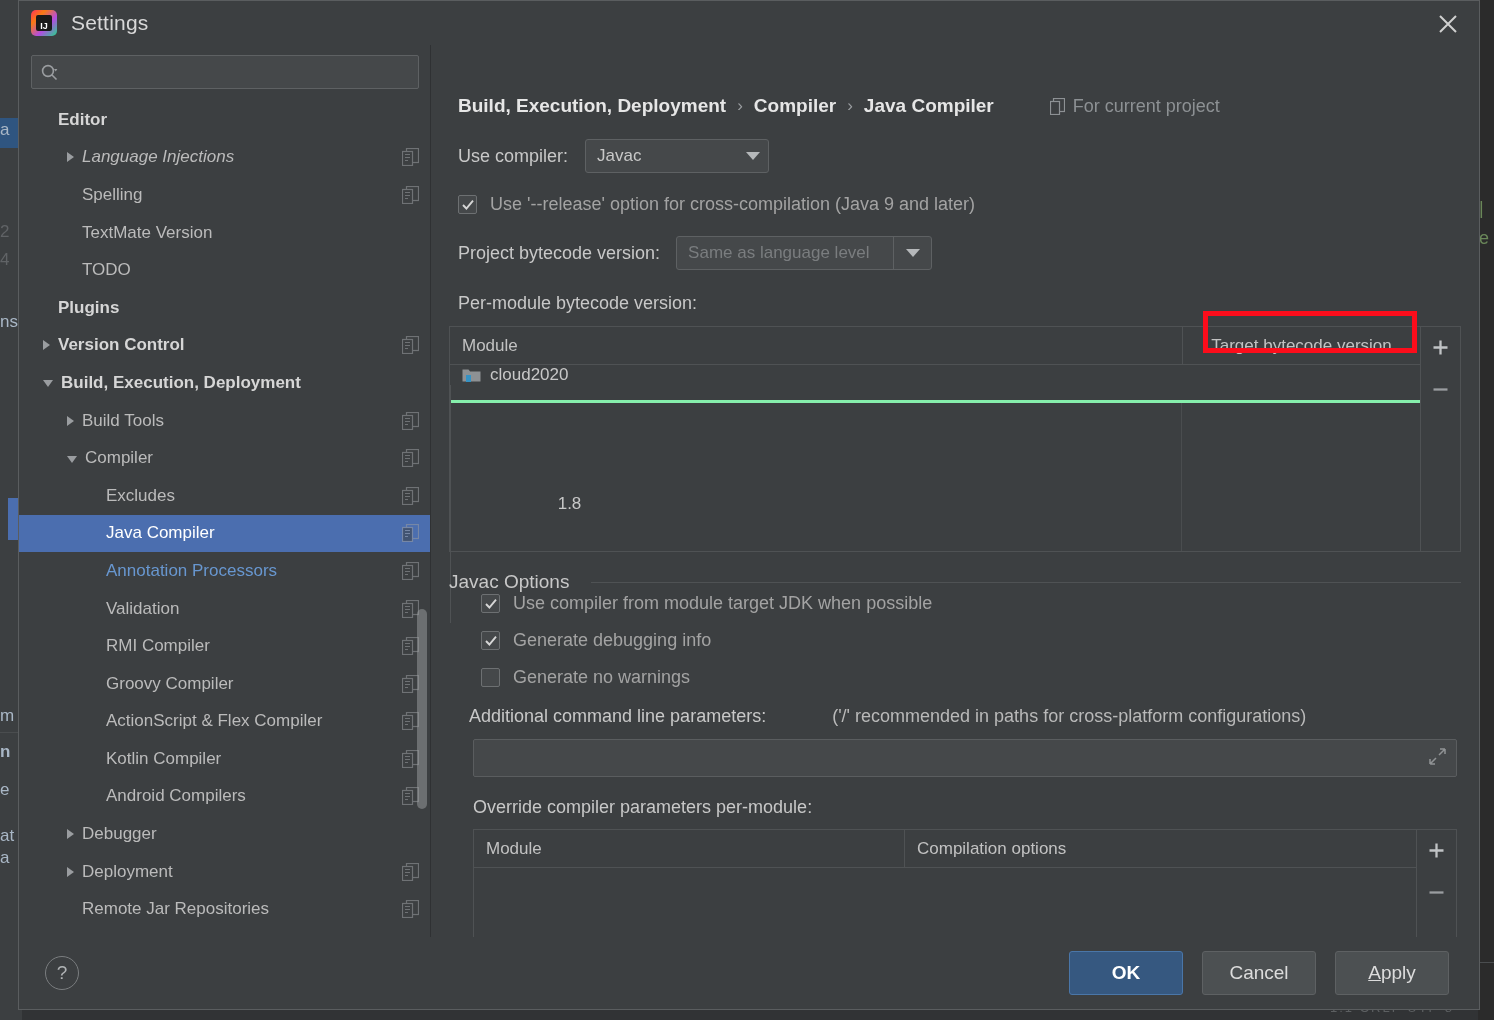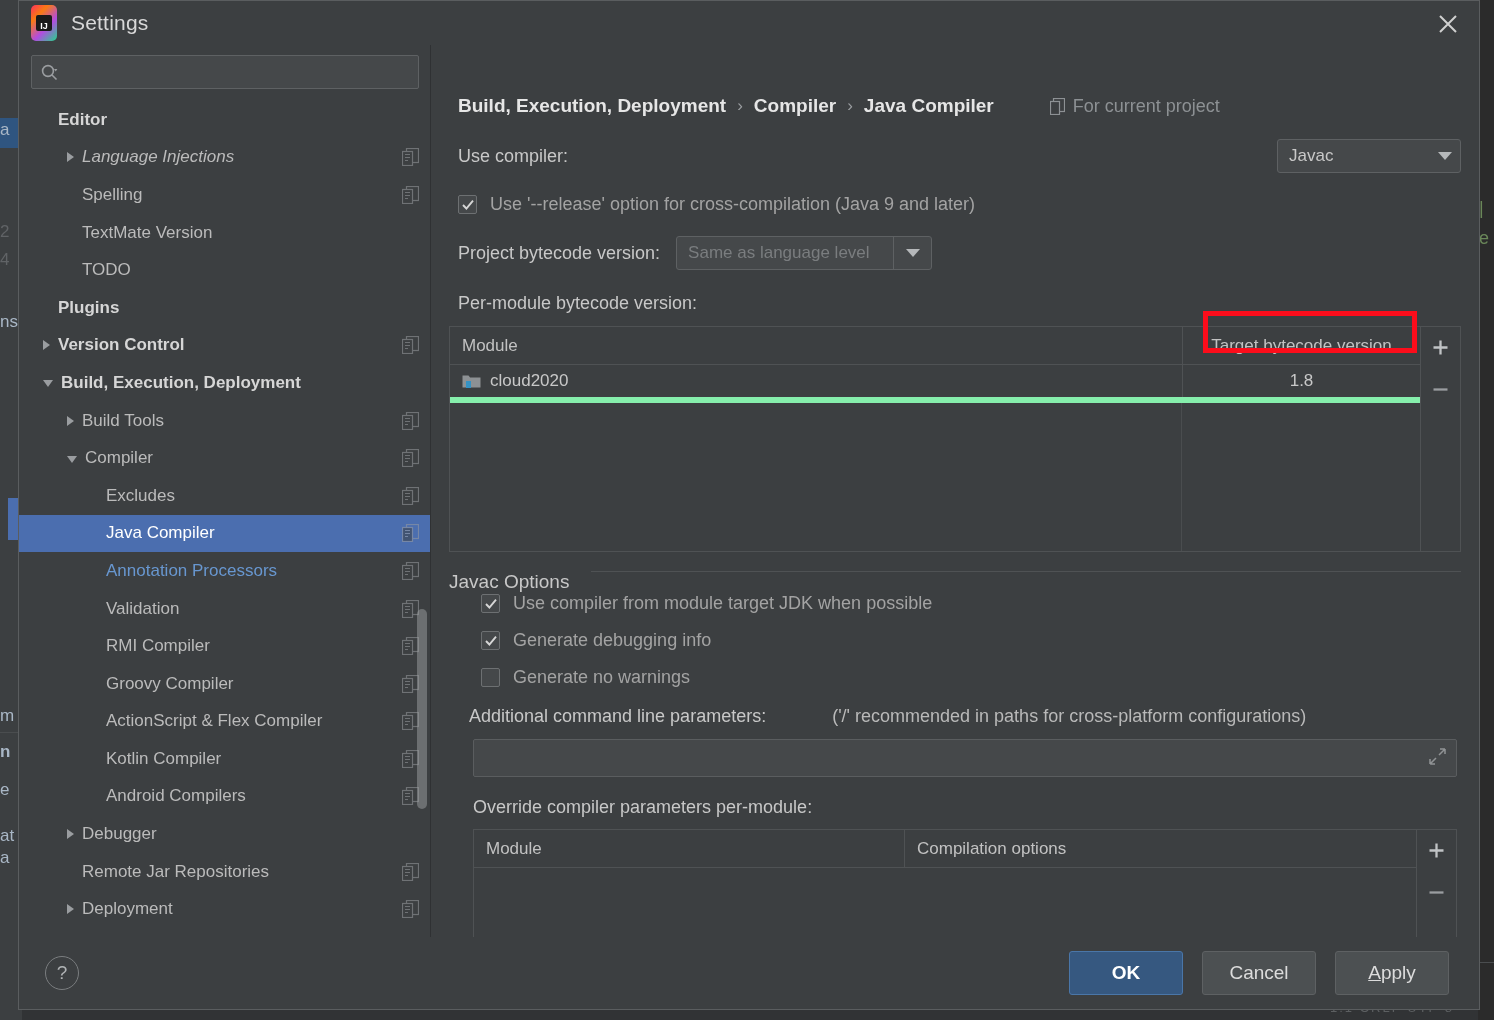--- a/index.html
+++ b/index.html
@@ -33,21 +33,21 @@
 
   
   .titlebar {
     height: 44px; flex: 0 0 44px;
     display: flex; align-items: center;
     padding: 0 6px 0 12px;
     background: #3c3f41;
     position: relative;
   }
   .app-icon {
-    width: 26px; height: 36px; flex: 0 0 26px;
+    width: 26px; height: 26px; flex: 0 0 26px;
     border-radius: 5px;
     background: linear-gradient(135deg, #fe315d 0%, #f97a12 28%, #b24ce1 62%, #21d789 100%);
     display: flex; align-items: center; justify-content: center;
     margin-right: 14px;
   }
   .app-icon-inner {
     width: 16px; height: 16px; background: #1a1a1a;
     border-radius: 2px; color: #fff; font-size: 9px; font-weight: bold;
     display: flex; align-items: flex-end; justify-content: center;
     line-height: 1;
@@ -170,35 +170,35 @@
   
   .table-frame { border: 1px solid #4f5254; background: #3c3f41; display: flex; }
   .table-main { flex: 1 1 auto; min-width: 0; display: flex; flex-direction: column; }
   .thead { display: flex; height: 38px; border-bottom: 1px solid #4f5254; }
   .th {
     display: flex; align-items: center;
     color: #c2c2c2; font-size: 17px; padding: 0 12px;
     white-space: nowrap;
   }
   .th.right { justify-content: center; border-left: 1px solid #4f5254; }
-  .trow { display: flex; height: 38px; border-bottom: 6px solid #86efac; }
+  .trow { display: flex; height: 38px; border-bottom: 3px solid #86efac; flex-direction: column; }
   .td { display: flex; align-items: center; padding: 0 12px; color: #c8c8c8; font-size: 17px; white-space: nowrap; }
   .td.right { justify-content: center; border-left: 1px solid #4f5254; }
   .tbody-fill { flex: 1 1 auto; position: relative; }
   .col-split { position: absolute; top: 0; bottom: 0; width: 1px; background: #4a4d4f; }
   .table-side {
     width: 40px; flex: 0 0 40px;
     border-left: 1px solid #4f5254;
     display: flex; flex-direction: column; align-items: center;
     padding-top: 7px; gap: 16px;
   }
   .side-btn { width: 26px; height: 26px; display: flex; align-items: center; justify-content: center; cursor: pointer; }
 
   
-  .group-head { display: flex; gap: 22px; }
+  .group-head { display: flex; align-items: center; gap: 22px; }
   .group-title { color: #c8c8c8; font-size: 19px; white-space: nowrap; }
   .group-line { flex: 1 1 auto; height: 1px; background: #4f5254; }
 
   .text-input {
     height: 38px; background: #45484a;
     border: 1px solid #5a5d5f; border-radius: 2px;
     display: flex; align-items: center; padding: 0 10px;
   }
   .text-input input {
     flex: 1; border: 0; outline: 0; background: transparent;
@@ -501,35 +501,35 @@
                 <rect x="3" y="9" width="5" height="1" fill="#9a9da0"></rect>
                 <rect x="3" y="12" width="3" height="1" fill="#9a9da0"></rect>
               </svg>
             </span>
           </div>
           <div class="tree-row" style="padding-left: 48px;">
             <span class="tree-arrow"></span>
             <span class="tree-label">Debugger</span>
           </div>
           <div class="tree-row" style="padding-left: 48px;">
-            <span class="tree-arrow hidden"></span>
-            <span class="tree-label">Remote Jar Repositories</span>
-            <span class="copy-icon">
-              <svg width="17" height="18" viewBox="0 0 17 18">
-                <rect x="4.5" y="0.5" width="12" height="14" stroke="#9a9da0" stroke-width="1.2" fill="none"></rect>
-                <rect x="0.5" y="3.5" width="10" height="14" stroke="#9a9da0" stroke-width="1.2" fill="#3c3f41"></rect>
-                <rect x="3" y="6" width="5" height="1" fill="#9a9da0"></rect>
-                <rect x="3" y="9" width="5" height="1" fill="#9a9da0"></rect>
-                <rect x="3" y="12" width="3" height="1" fill="#9a9da0"></rect>
-              </svg>
-            </span>
-          </div>
-          <div class="tree-row" style="padding-left: 48px;">
             <span class="tree-arrow"></span>
             <span class="tree-label">Deployment</span>
+            <span class="copy-icon">
+              <svg width="17" height="18" viewBox="0 0 17 18">
+                <rect x="4.5" y="0.5" width="12" height="14" stroke="#9a9da0" stroke-width="1.2" fill="none"></rect>
+                <rect x="0.5" y="3.5" width="10" height="14" stroke="#9a9da0" stroke-width="1.2" fill="#3c3f41"></rect>
+                <rect x="3" y="6" width="5" height="1" fill="#9a9da0"></rect>
+                <rect x="3" y="9" width="5" height="1" fill="#9a9da0"></rect>
+                <rect x="3" y="12" width="3" height="1" fill="#9a9da0"></rect>
+              </svg>
+            </span>
+          </div>
+          <div class="tree-row" style="padding-left: 48px;">
+            <span class="tree-arrow hidden"></span>
+            <span class="tree-label">Remote Jar Repositories</span>
             <span class="copy-icon">
               <svg width="17" height="18" viewBox="0 0 17 18">
                 <rect x="4.5" y="0.5" width="12" height="14" stroke="#9a9da0" stroke-width="1.2" fill="none"></rect>
                 <rect x="0.5" y="3.5" width="10" height="14" stroke="#9a9da0" stroke-width="1.2" fill="#3c3f41"></rect>
                 <rect x="3" y="6" width="5" height="1" fill="#9a9da0"></rect>
                 <rect x="3" y="9" width="5" height="1" fill="#9a9da0"></rect>
                 <rect x="3" y="12" width="3" height="1" fill="#9a9da0"></rect>
               </svg>
             </span>
           </div>
@@ -552,21 +552,21 @@
           <span style="display:flex;">
             <svg width="15" height="17" viewBox="0 0 15 17">
               <rect x="3.5" y="0.5" width="11" height="13" stroke="#8d9194" stroke-width="1.2" fill="none"></rect>
               <rect x="0.5" y="3.5" width="9" height="13" stroke="#8d9194" stroke-width="1.2" fill="#3c3f41"></rect>
             </svg>
           </span>
           <span>For current project</span>
         </span>
       </div>
 
-      <div class="row" style="margin-top:22px; padding-left:9px; gap:17px;justify-content:space-between;">
+      <div class="row" style="margin-top:22px; padding-left:9px; gap:17px;">
         <span class="field-label">Use compiler:</span>
         <div class="combo" style="width:184px;">
           <span class="combo-text">Javac</span>
           <span class="combo-arrow"></span>
         </div>
       </div>
 
       <div class="cb-row" style="margin-top:21px; padding-left:9px;">
         <span class="checkbox">
           <svg width="14" height="14" viewBox="0 0 14 14">

